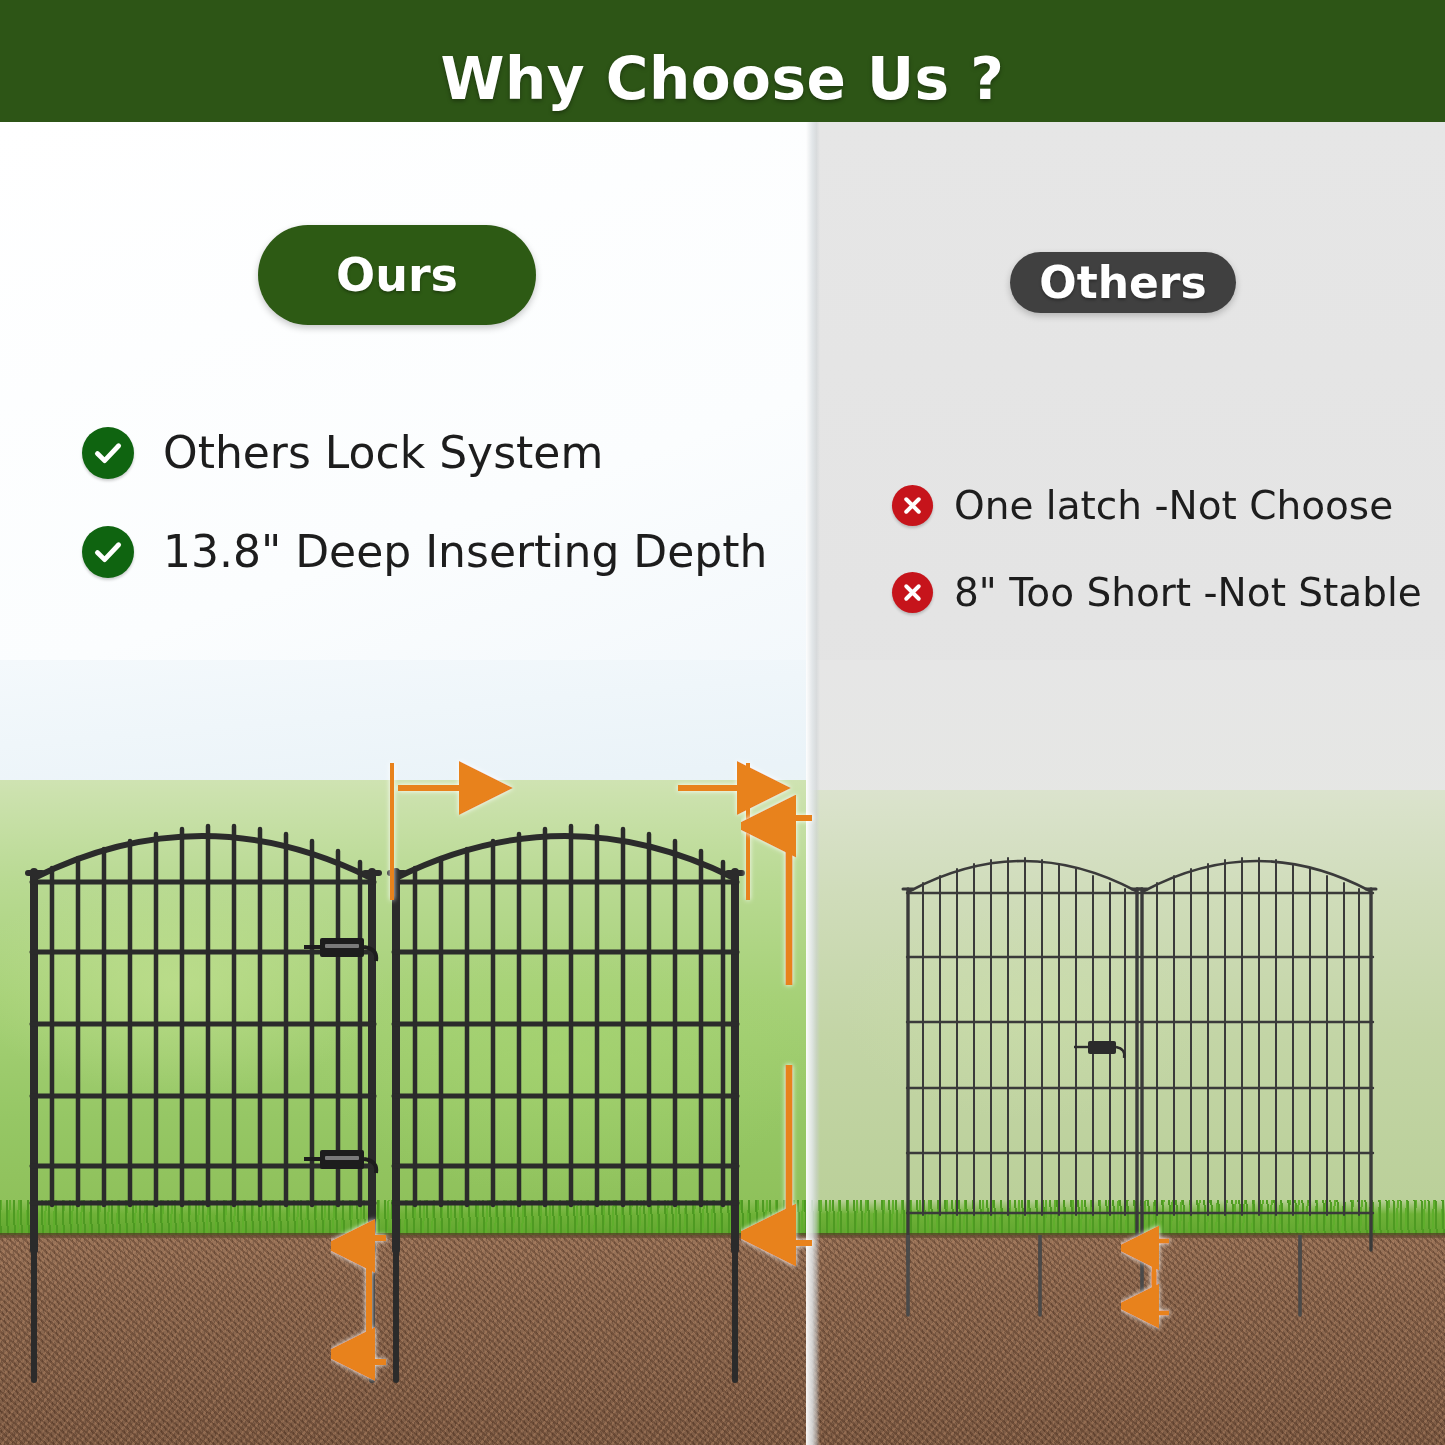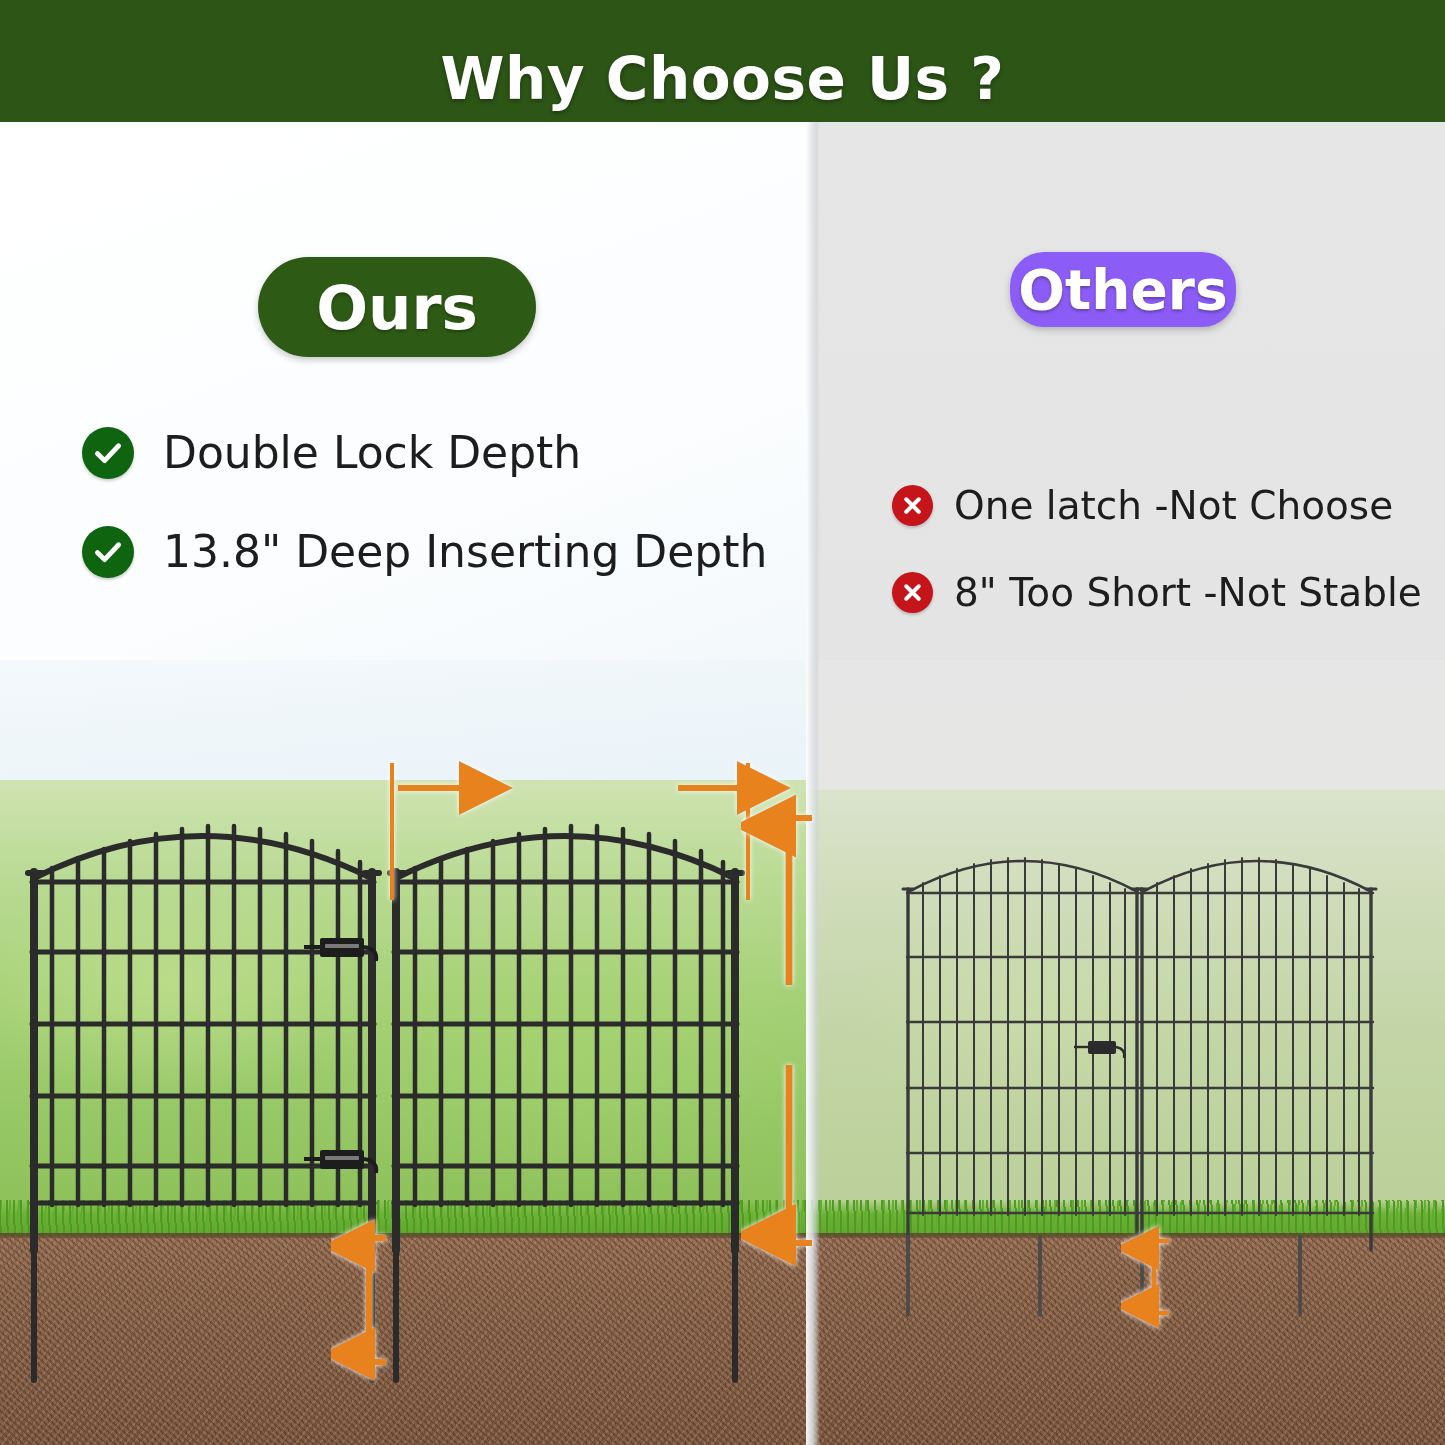--- a/index.html
+++ b/index.html
@@ -46,27 +46,26 @@
   .badge {
     position:absolute;
     display:flex; align-items:center; justify-content:center;
     color:#ffffff; font-weight:bold;
     box-shadow:0 3px 7px rgba(0,0,0,.22);
     z-index:8;
   }
   .badge-ours {
     left:258px; top:225px; width:278px; height:100px;
     background:#2d5a14; border-radius:50px;
-    font-size:61px;
-    margin-top:32px;
+    font-size:46px;
   }
   .badge-others {
-    left:1010px; top:252px; width:226px; height:75px;
-    background:#8b5cf6; border-radius:34px;
-    font-size:55px;
+    left:1010px; top:252px; width:226px; height:61px;
+    background:#404040; border-radius:34px;
+    font-size:44px;
   }
   .badge span { text-shadow:0 2px 3px rgba(0,0,0,.3); }
 
   
   .feature-list { position:absolute; z-index:8; }
   .list-ours { left:82px; top:403px; width:700px; }
   .list-others { left:892px; top:462px; width:500px; }
 
   .feature-row { display:flex; align-items:center; }
   .list-ours .feature-row { height:99px; }
@@ -451,21 +450,21 @@
     <span>Others</span>
   </div>
 
   <div class="feature-list list-ours">
     <div class="feature-row">
       <span class="mark mark-check">
         <svg viewBox="0 0 24 24">
             <path d="M4.5 12.4 L9.6 17.4 L19.5 6.9" fill="none" stroke="#ffffff" stroke-width="3.4" stroke-linecap="round" stroke-linejoin="round"></path>
           </svg>
       </span>
-      <span class="feature-text">Double Lock Depth</span>
+      <span class="feature-text">Others Lock System</span>
     </div>
     <div class="feature-row">
       <span class="mark mark-check">
         <svg viewBox="0 0 24 24">
             <path d="M4.5 12.4 L9.6 17.4 L19.5 6.9" fill="none" stroke="#ffffff" stroke-width="3.4" stroke-linecap="round" stroke-linejoin="round"></path>
           </svg>
       </span>
       <span class="feature-text">13.8" Deep Inserting Depth</span>
     </div>
   </div>

